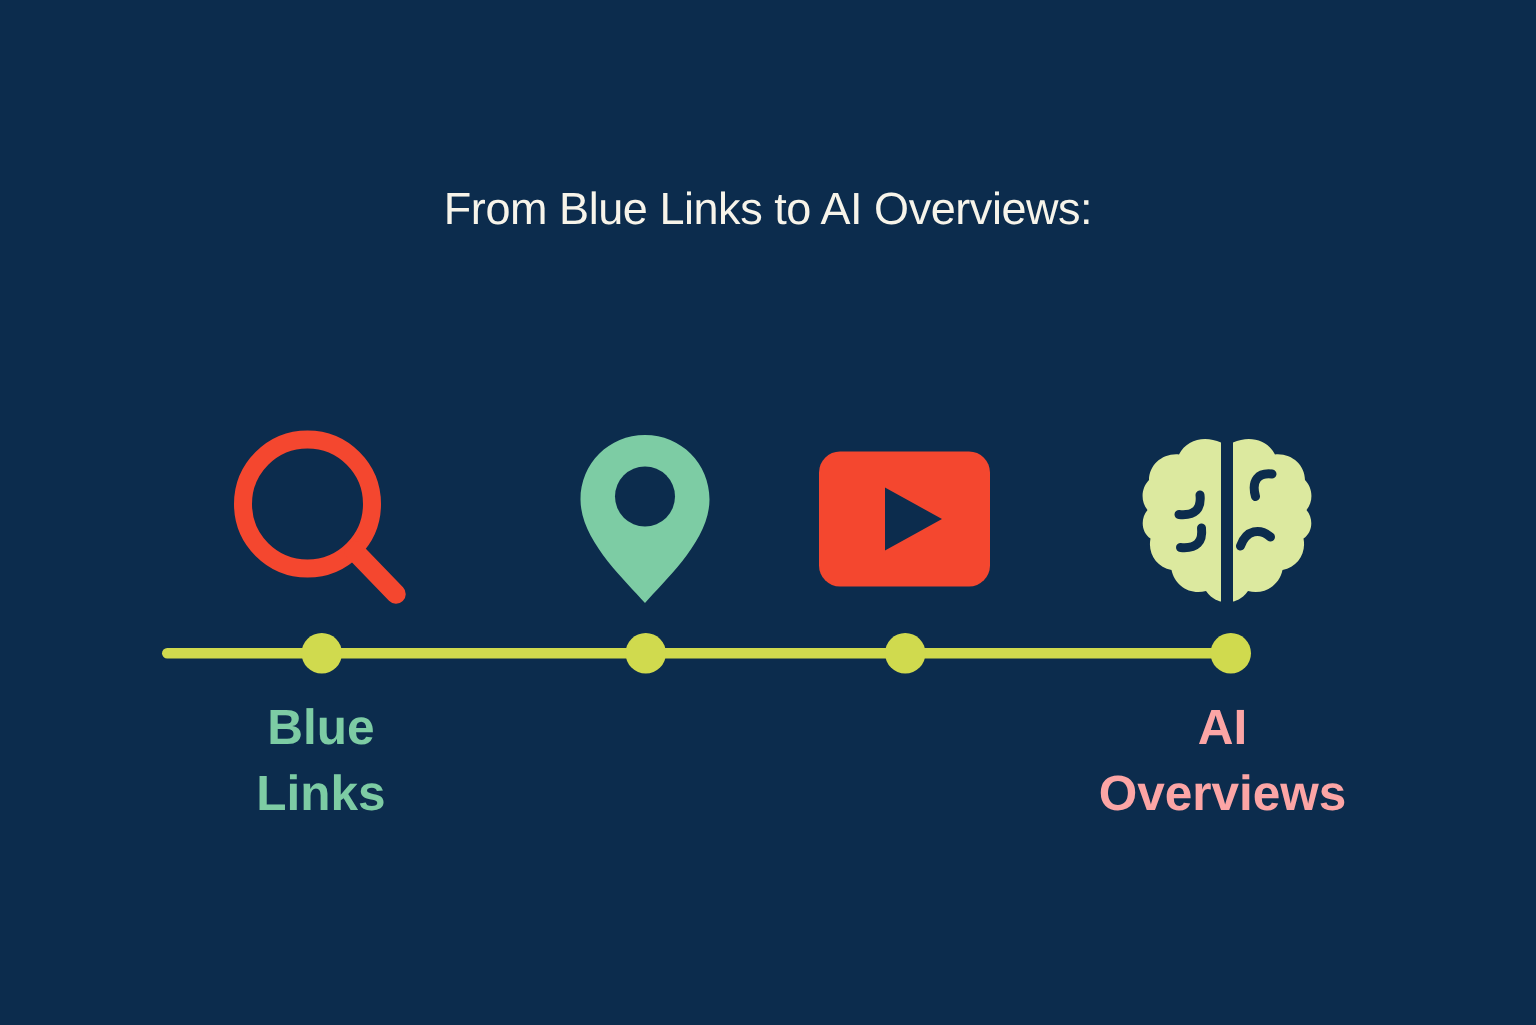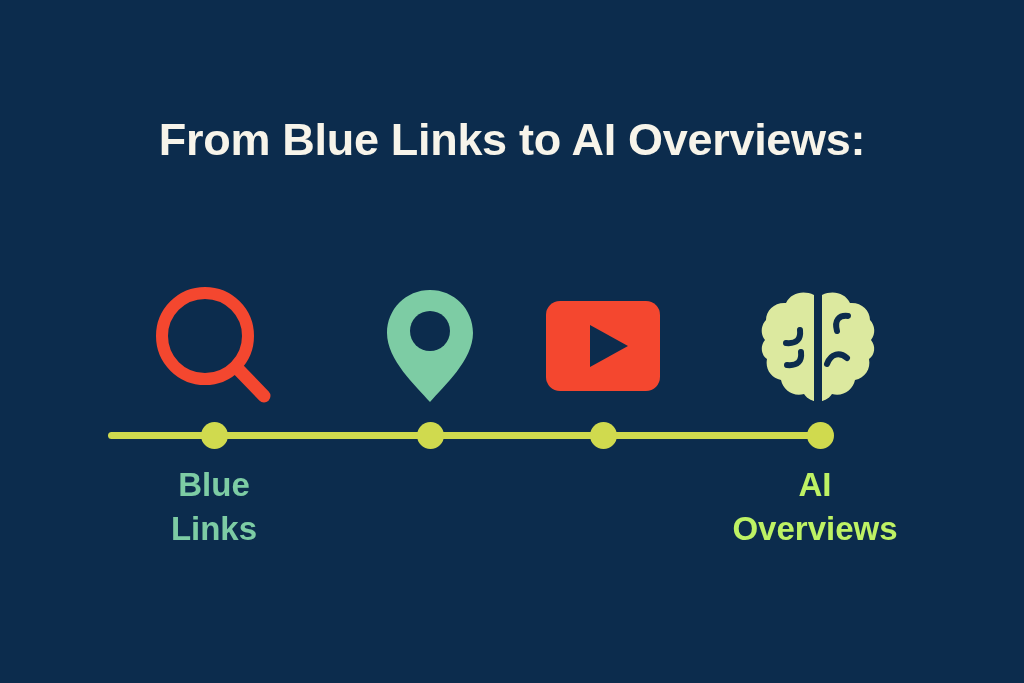--- a/index.html
+++ b/index.html
@@ -27,22 +27,22 @@
     left: 0;
     top: 108px;
     width: 1024px;
     text-align: center;
     user-select: none;
   }
   .title-line {
     display: block;
     color: #f7f4ea;
     font-family: "Liberation Sans", sans-serif;
-    font-weight: bold;
-    font-size: 45px;
+    font-weight: normal;
+    font-size: 30px;
     line-height: 64px;
     letter-spacing: -0.3px;
     white-space: nowrap;
   }
 
   
   #icon-row {
     position: absolute;
     left: 0;
     top: 283px;
@@ -180,17 +180,17 @@
     <div id="timeline-line" style="left: 108px; width: 712px; background: rgb(208, 218, 78);"></div>
     <div class="timeline-dot" style="left: 214px; background: rgb(208, 218, 78);"></div>
     <div class="timeline-dot" style="left: 430px; background: rgb(208, 218, 78);"></div>
     <div class="timeline-dot" style="left: 603px; background: rgb(208, 218, 78);"></div>
     <div class="timeline-dot" style="left: 820px; background: rgb(208, 218, 78);"></div>
   </div>
 
   <div id="labels">
     <div class="stage-label" style="left: 214px; color: rgb(125, 204, 164);">Blue
 Links</div>
-    <div class="stage-label" style="left: 815px; color: #bef264;">AI
+    <div class="stage-label" style="left: 815px; color: #fca5a5;">AI
 Overviews</div>
   </div>
 
 </div>
 
 </body></html>

